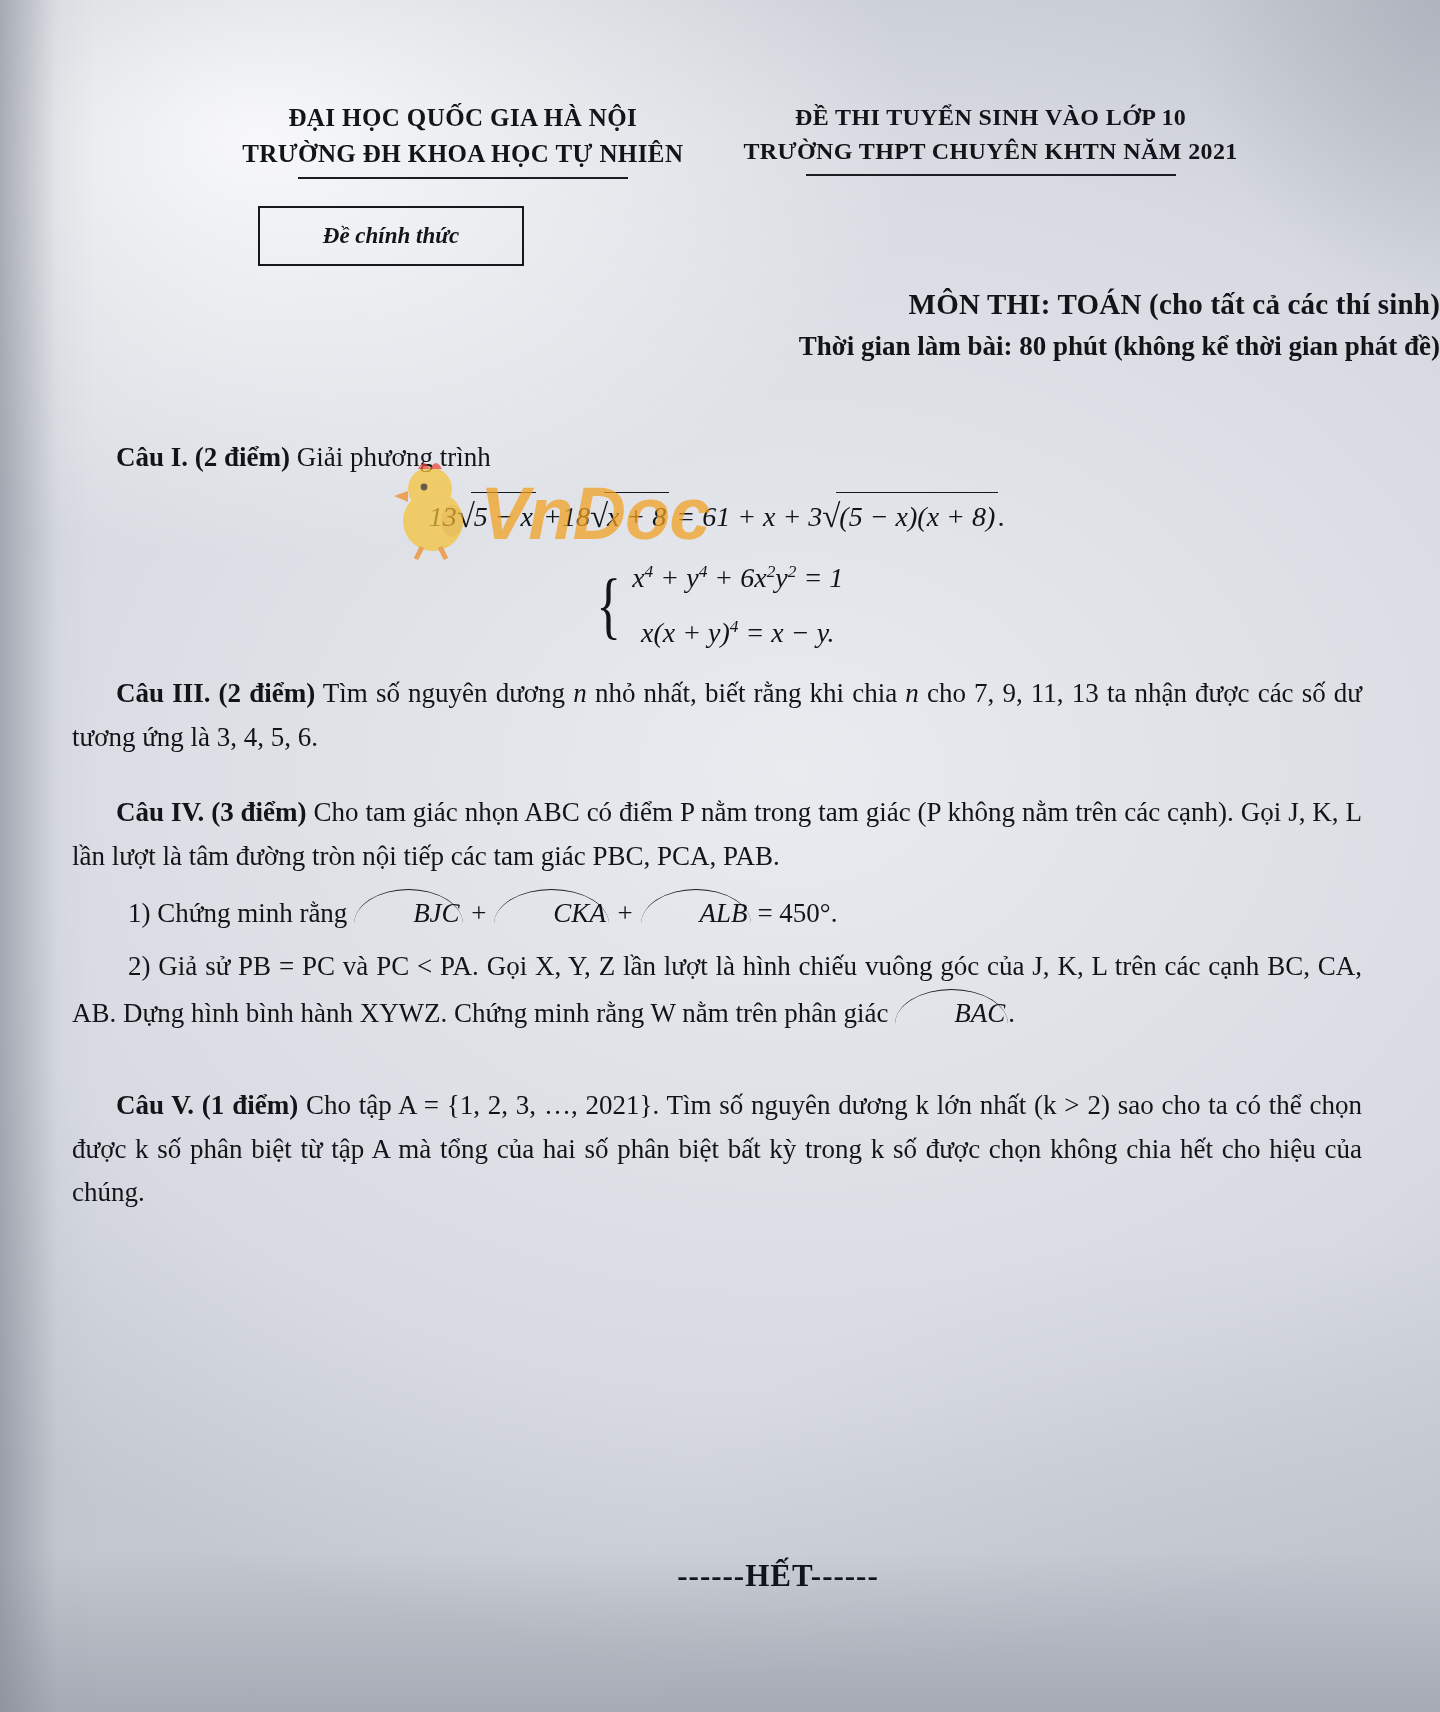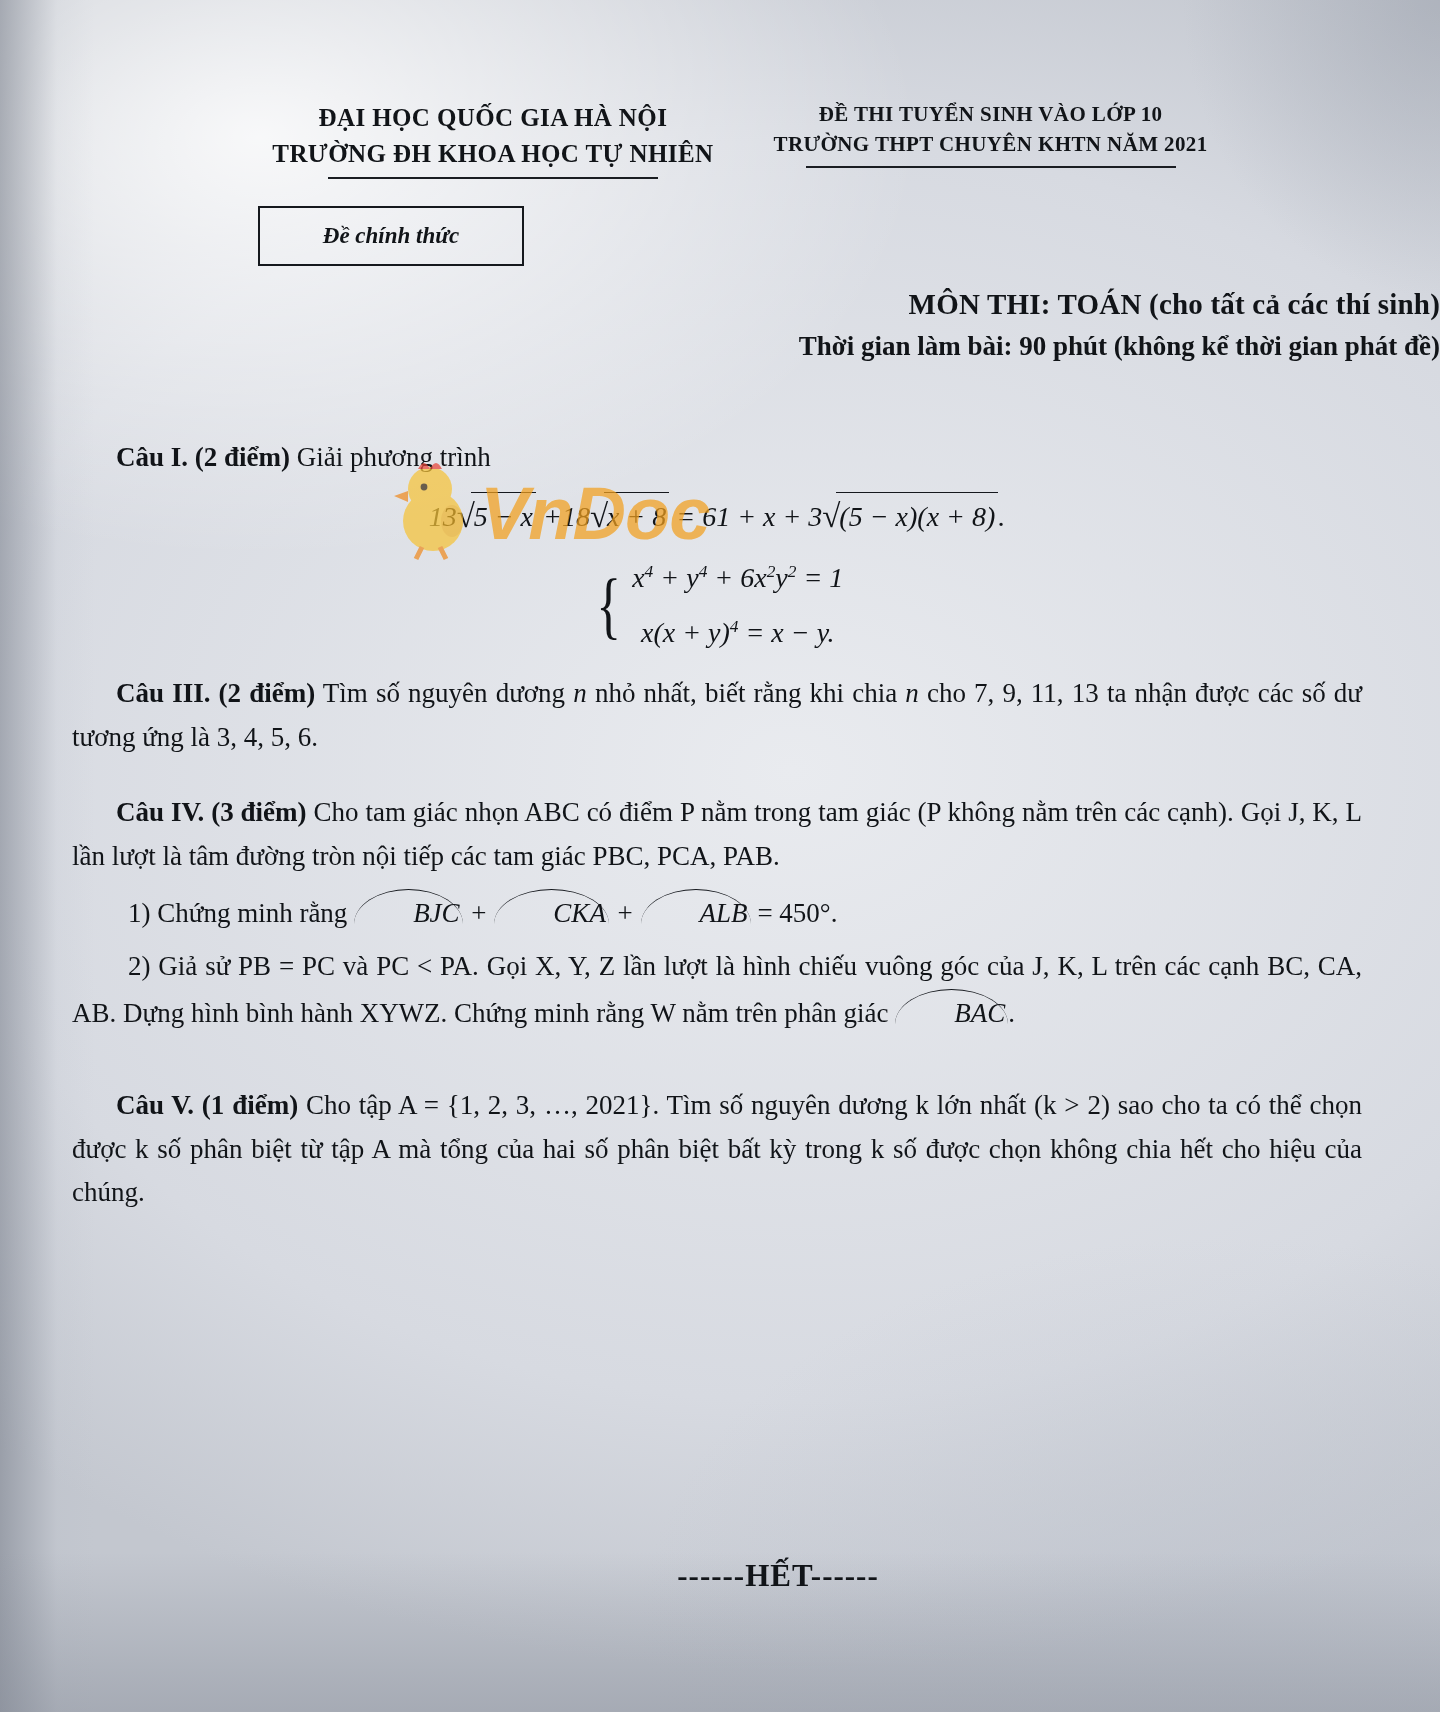--- a/index.html
+++ b/index.html
@@ -58,21 +58,21 @@
     display: flex;
     justify-content: center;
     gap: 60px;
     padding-left: 20px;
   }
   .hdr-col {
     text-align: center;
   }
   .hdr-line {
     font-weight: bold;
-    font-size: 21px;
+    font-size: 24px;
     letter-spacing: 0.4px;
     line-height: 1.42;
     white-space: nowrap;
   }
   .hdr-col.left .hdr-line { font-size: 25px; }
   .hdr-rule {
     height: 2px;
     background: #1a1d22;
     margin: 6px auto 0 auto;
   }
@@ -249,21 +249,21 @@
       <div class="hdr-rule"></div>
     </div>
   </div>
 
   <div class="official-box">
     <span>Đề chính thức</span>
   </div>
 
   <div class="subject">
     <div class="s1">MÔN THI: TOÁN (cho tất cả các thí sinh)</div>
-    <div class="s2">Thời gian làm bài: 90 phút (không kể thời gian phát đề)</div>
+    <div class="s2">Thời gian làm bài: 80 phút (không kể thời gian phát đề)</div>
   </div>
 
   <div class="body">
 
     <div class="q">
       <p class="para indent">
         <span class="q-label">Câu I. (2 điểm)</span>
         <span>Giải phương trình</span>
       </p>
       <div class="mathline">

